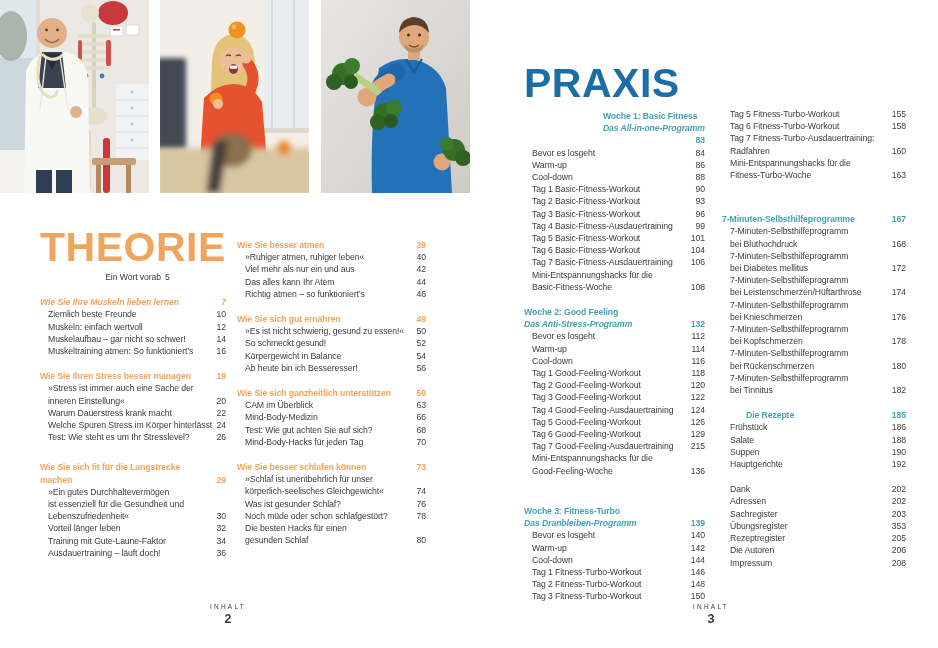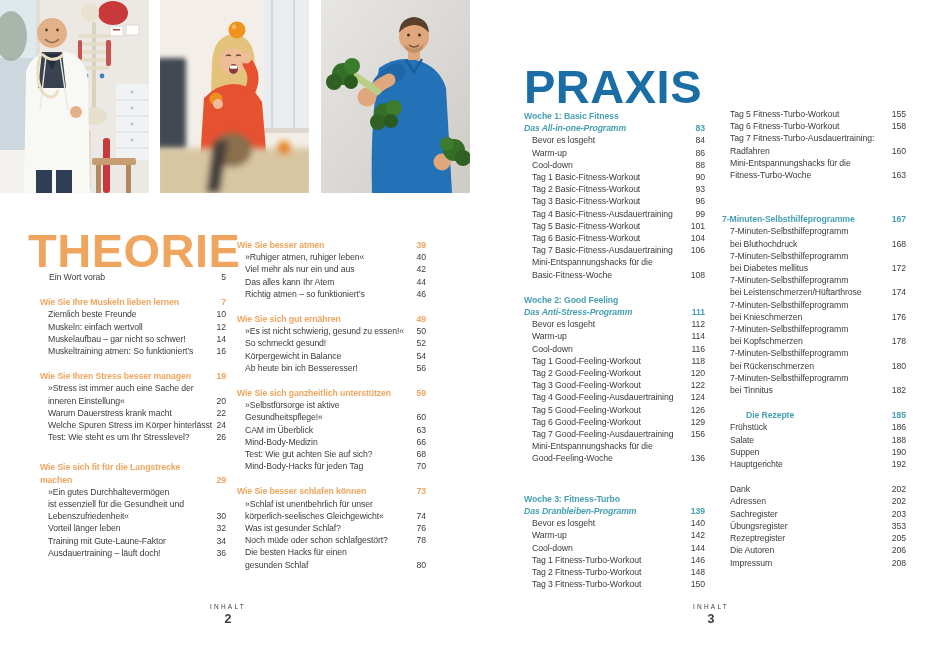--- a/index.html
+++ b/index.html
@@ -8,38 +8,38 @@
   .sheet { position:relative; width:938px; height:648px; background:#ffffff; overflow:hidden; }
 
   
   .photo { position:absolute; top:0; height:193px; overflow:hidden; }
   #photo1 { left:0;   width:149px; }
   #photo2 { left:160px; width:149px; }
   #photo3 { left:321px; width:149px; }
   .photo svg { display:block; }
 
   
-  .page-title { position:absolute; font-weight:800; font-size:47px; line-height:1; letter-spacing:0.5px; }
-  #title-theorie { left:28px;  top:227px; }
+  .page-title { position:absolute; font-weight:800; font-size:41px; line-height:1; letter-spacing:0.5px; }
+  #title-theorie { left:40px;  top:227px; }
   #title-praxis  { left:524px; top:63px;  }
 
   
   .col { position:absolute; font-size:8.7px; line-height:12.2px; color:#3c3c3c; letter-spacing:-0.1px; }
   #t-col1 { left:40px;  top:271px; width:186px; }
   #t-col2 { left:237px; top:239px; width:189px; }
   #p-col1 { left:524px; top:110px; width:181px; }
   #p-col2 { left:722px; top:108px; width:184px; }
 
   .section { margin-bottom:13px; }
   .row { display:flex; align-items:flex-end; justify-content:space-between; }
   .row .txt { white-space:nowrap; }
   .row .num { flex-shrink:0; margin-left:4px; text-align:right; }
   .row.head { font-weight:700; }
   .row.item { padding-left:8px; }
-  .row.item.noindent { padding-left:9px; }
+  .row.item.noindent { padding-left:9px;justify-content:center; }
   .it { font-style:italic; }
 
   
   .footer { position:absolute; text-align:center; color:#3c3c3c; }
   #footer-left  { left:188px; top:603px; width:80px; }
   #footer-right { left:671px; top:603px; width:80px; }
   .footer .lbl { font-size:6.5px; letter-spacing:2.2px; }
   .footer .pg  { font-size:12.5px; font-weight:700; margin-top:2px; }
 </style>
 </head>
@@ -215,21 +215,21 @@
   <div class="col" id="t-col1">
       <div class="section">
         <div class="row item noindent">
           <div class="txt">
             <div>Ein Wort vorab</div>
           </div>
           <div class="num">5</div>
         </div>
       </div>
       <div class="section">
-        <div class="row head" style="color: rgb(240, 165, 94);">
+        <div class="row head" style="color: rgb(240, 165, 94); font-style: italic;">
           <div class="txt">
             <div>Wie Sie Ihre Muskeln lieben lernen</div>
           </div>
           <div class="num">7</div>
         </div>
         <div class="row item">
           <div class="txt">
             <div>Ziemlich beste Freunde</div>
           </div>
           <div class="num">10</div>
@@ -389,27 +389,20 @@
       </div>
       <div class="section">
         <div class="row head" style="color: rgb(240, 165, 94);">
           <div class="txt">
             <div>Wie Sie sich ganzheitlich unterstützen</div>
           </div>
           <div class="num">59</div>
         </div>
         <div class="row item">
           <div class="txt">
-            <div>»Selbstfürsorge ist aktive</div>
-            <div>Gesundheitspflege!«</div>
-          </div>
-          <div class="num">60</div>
-        </div>
-        <div class="row item">
-          <div class="txt">
             <div>CAM im Überblick</div>
           </div>
           <div class="num">63</div>
         </div>
         <div class="row item">
           <div class="txt">
             <div>Mind-Body-Medizin</div>
           </div>
           <div class="num">66</div>
         </div>
@@ -456,21 +449,21 @@
           <div class="txt">
             <div>Die besten Hacks für einen</div>
             <div>gesunden Schlaf</div>
           </div>
           <div class="num">80</div>
         </div>
       </div>
     </div>
   <div class="col" id="p-col1">
       <div class="section">
-        <div class="row head" style="color: rgb(70, 160, 178);">
+        <div class="row head" style="color: rgb(70, 160, 178); flex-direction: column;">
           <div class="txt">
             <div>Woche 1: Basic Fitness</div>
             <div class="it">Das All-in-one-Programm</div>
           </div>
           <div class="num">83</div>
         </div>
         <div class="row item">
           <div class="txt">
             <div>Bevor es losgeht</div>
           </div>
@@ -537,21 +530,21 @@
           </div>
           <div class="num">108</div>
         </div>
       </div>
       <div class="section">
         <div class="row head" style="color: rgb(70, 160, 178);">
           <div class="txt">
             <div>Woche 2: Good Feeling</div>
             <div class="it">Das Anti-Stress-Programm</div>
           </div>
-          <div class="num">111</div>
+          <div class="num">132</div>
         </div>
         <div class="row item">
           <div class="txt">
             <div>Bevor es losgeht</div>
           </div>
           <div class="num">112</div>
         </div>
         <div class="row item">
           <div class="txt">
             <div>Warm-up</div>
@@ -597,21 +590,21 @@
         <div class="row item">
           <div class="txt">
             <div>Tag 6 Good-Feeling-Workout</div>
           </div>
           <div class="num">129</div>
         </div>
         <div class="row item">
           <div class="txt">
             <div>Tag 7 Good-Feeling-Ausdauertraining</div>
           </div>
-          <div class="num">156</div>
+          <div class="num">215</div>
         </div>
         <div class="row item">
           <div class="txt">
             <div>Mini-Entspannungshacks für die</div>
             <div>Good-Feeling-Woche</div>
           </div>
           <div class="num">136</div>
         </div>
       </div>
       <div class="section">

